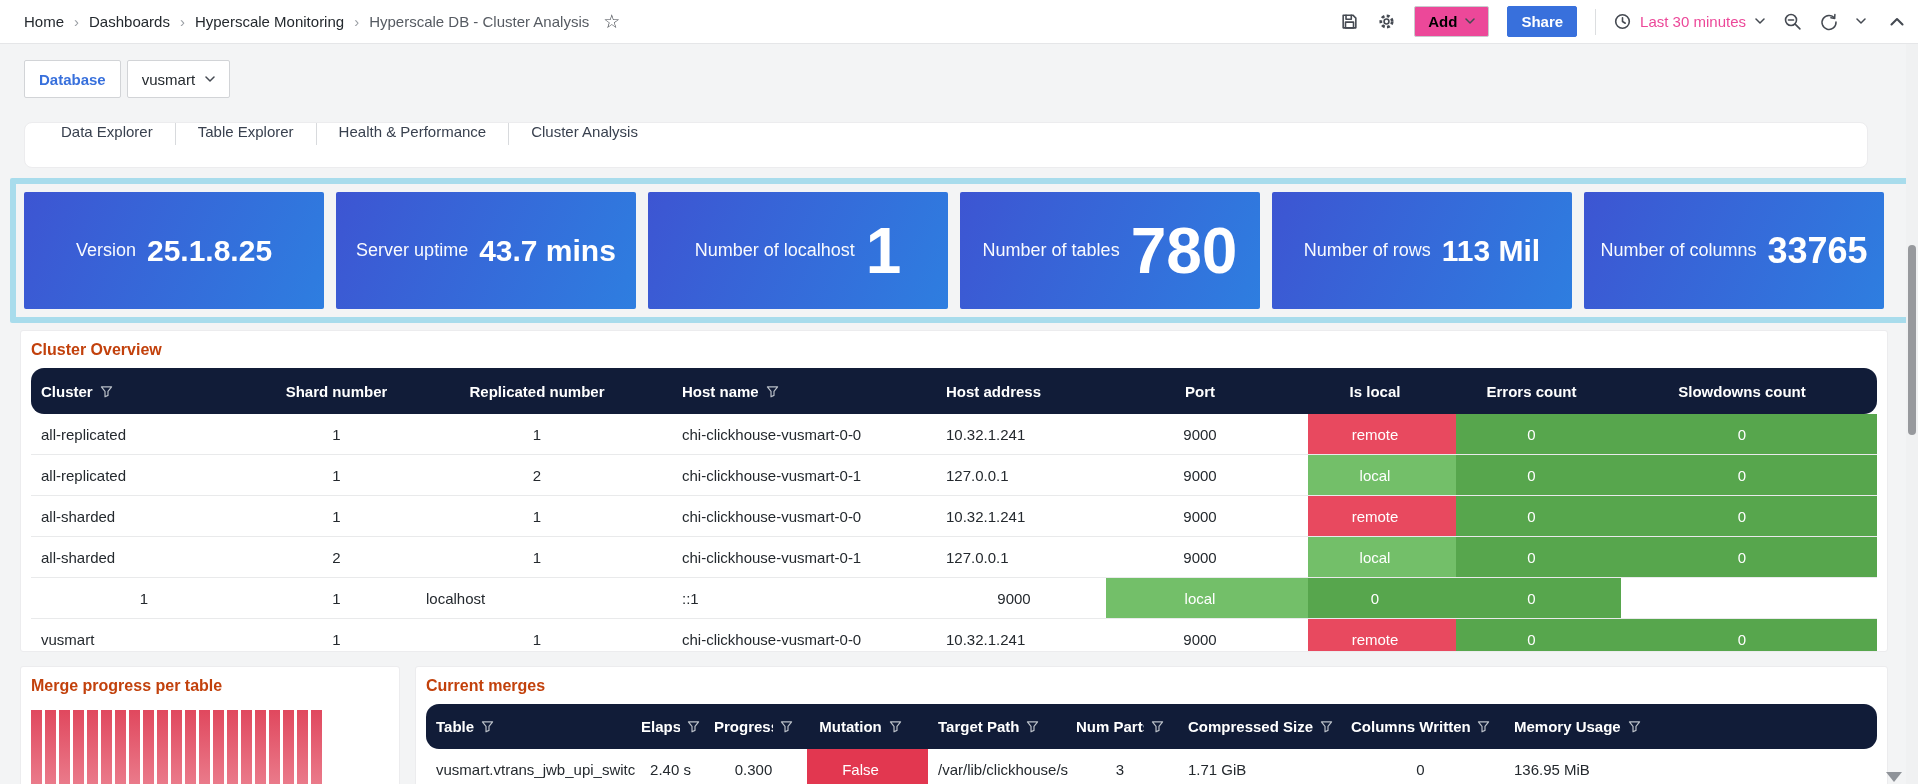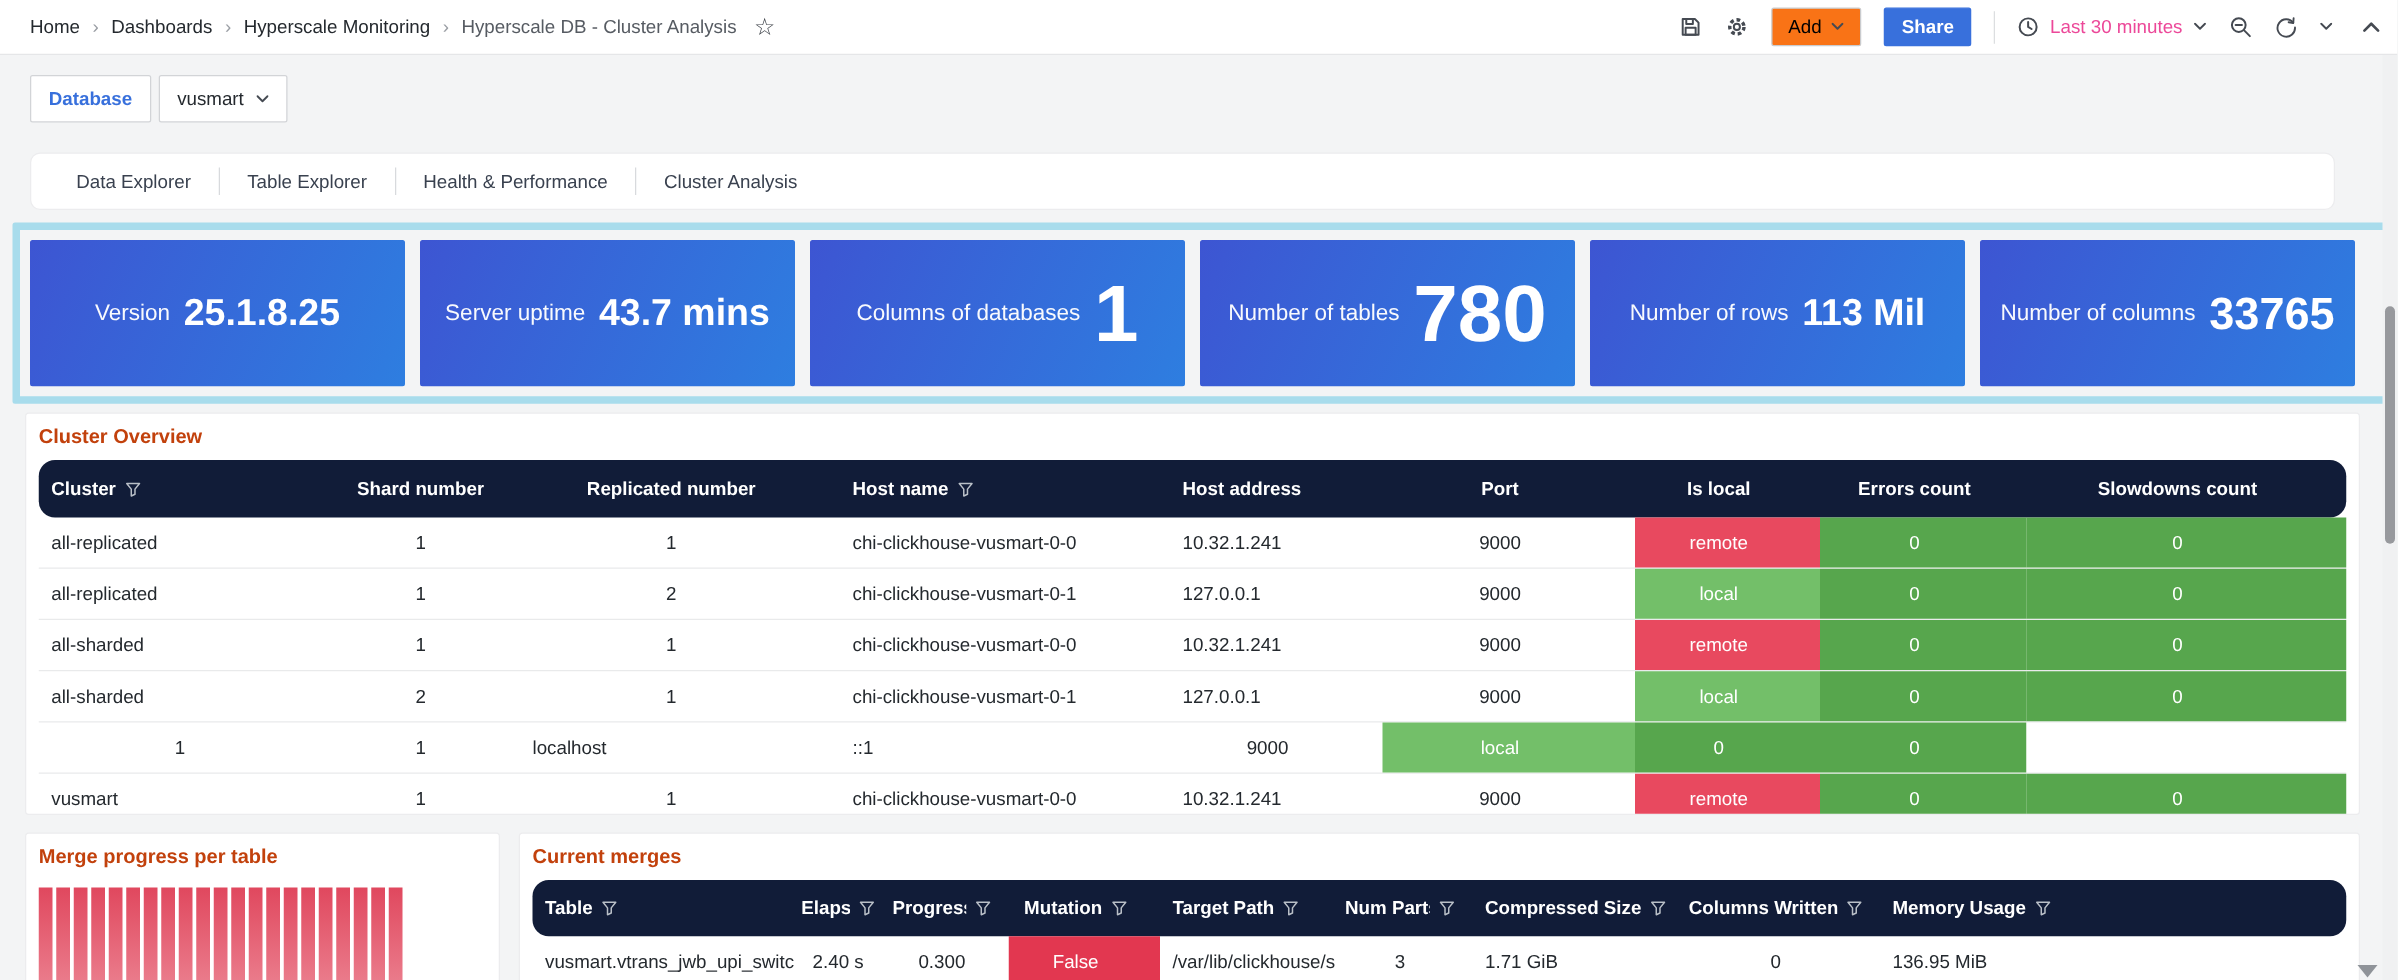--- a/index.html
+++ b/index.html
@@ -11,37 +11,37 @@
   .topbar { height:44px; background:#fff; border-bottom:1px solid #e5e6e8;
     display:flex; align-items:center; justify-content:space-between; padding:0 14px 0 24px; }
   .crumbs { display:flex; align-items:center; gap:10px; font-size:15px; }
   .crumb { color:#24292e; cursor:pointer; white-space:nowrap; }
   .crumb.last { color:#565b62; }
   .crumb-sep { color:#9a9ea4; font-size:15px; }
   .star { font-size:19px; color:#3a3f46; margin-left:4px; cursor:pointer; }
   .tb-right { display:flex; align-items:center; gap:18px; }
   .icon-btn { display:flex; align-items:center; justify-content:center; cursor:pointer; }
   .btn { display:flex; align-items:center; gap:8px; height:31px; padding:0 13px;
-    border:1px solid #c9cbce; border-radius:2px; background:#f97316; font-size:15px; font-weight:400; cursor:pointer; }
+    border:1px solid #c9cbce; border-radius:2px; background:#ec4899; font-size:15px; font-weight:700; cursor:pointer; }
   .btn.primary { background:var(--accent-blue,#3870dc); border-color:var(--accent-blue,#3870dc); color:#fff; font-weight:600; }
   .v-divider { width:1px; height:26px; background:#dcdee0; }
   .timepick { display:flex; align-items:center; gap:9px; font-size:15px; cursor:pointer; color:#ec4899; }
   svg.ic { stroke:#454a52; fill:none; stroke-width:1.5; stroke-linecap:round; stroke-linejoin:round; }
 
   
   .filters { display:flex; gap:22px; margin:16px 0 0 24px; }
   .filter-group { display:flex; gap:6px; }
   .filter-label, .filter-value { height:38px; display:flex; align-items:center; background:#fff;
     border:1px solid #d2d4d7; border-radius:2px; padding:0 14px; font-size:15px; }
   .filter-label { color:var(--accent-blue,#3870dc); font-weight:700; }
   .filter-value { gap:10px; cursor:pointer; color:#24292e; }
 
   
   .tabs-card { margin:24px 0 0 24px; width:1844px; height:46px; background:#fff; border-radius:8px;
-    border:1px solid #ececee; display:flex; align-items:center; padding:0 14px; }
+    border:1px solid #ececee; display:flex; align-items:flex-start; padding:0 14px; }
   .tab { font-size:15px; color:#39414f; padding:0 22px; cursor:pointer; white-space:nowrap; }
   .tab-sep { width:1px; height:22px; background:#d8dadd; }
 
   
   .stats-highlight { margin:10px 0 0 10px; width:1905px; border:6px solid var(--highlight-cyan,#a8dcec);
     border-radius:2px; padding:8px; background:#f3f4f5; }
   .stats-row { display:flex; gap:12px; }
   .stat-panel { width:300px; height:117px; border-radius:2px; color:#fff;
     background:linear-gradient(115deg, var(--panel-gradient-start,#3d55d2) 0%, var(--panel-gradient-end,#2e7ee0) 100%);
     display:flex; align-items:center; justify-content:center; gap:11px; overflow:hidden; }
@@ -194,21 +194,21 @@
     <div class="stats-row">
         <div class="stat-panel md">
           <span class="stat-label">Version</span>
           <span class="stat-value">25.1.8.25</span>
         </div>
         <div class="stat-panel md">
           <span class="stat-label">Server uptime</span>
           <span class="stat-value">43.7 mins</span>
         </div>
         <div class="stat-panel xl">
-          <span class="stat-label">Columns of databases</span>
+          <span class="stat-label">Number of localhost</span>
           <span class="stat-value">1</span>
         </div>
         <div class="stat-panel xl">
           <span class="stat-label">Number of tables</span>
           <span class="stat-value">780</span>
         </div>
         <div class="stat-panel md">
           <span class="stat-label">Number of rows</span>
           <span class="stat-value">113 Mil</span>
         </div>

